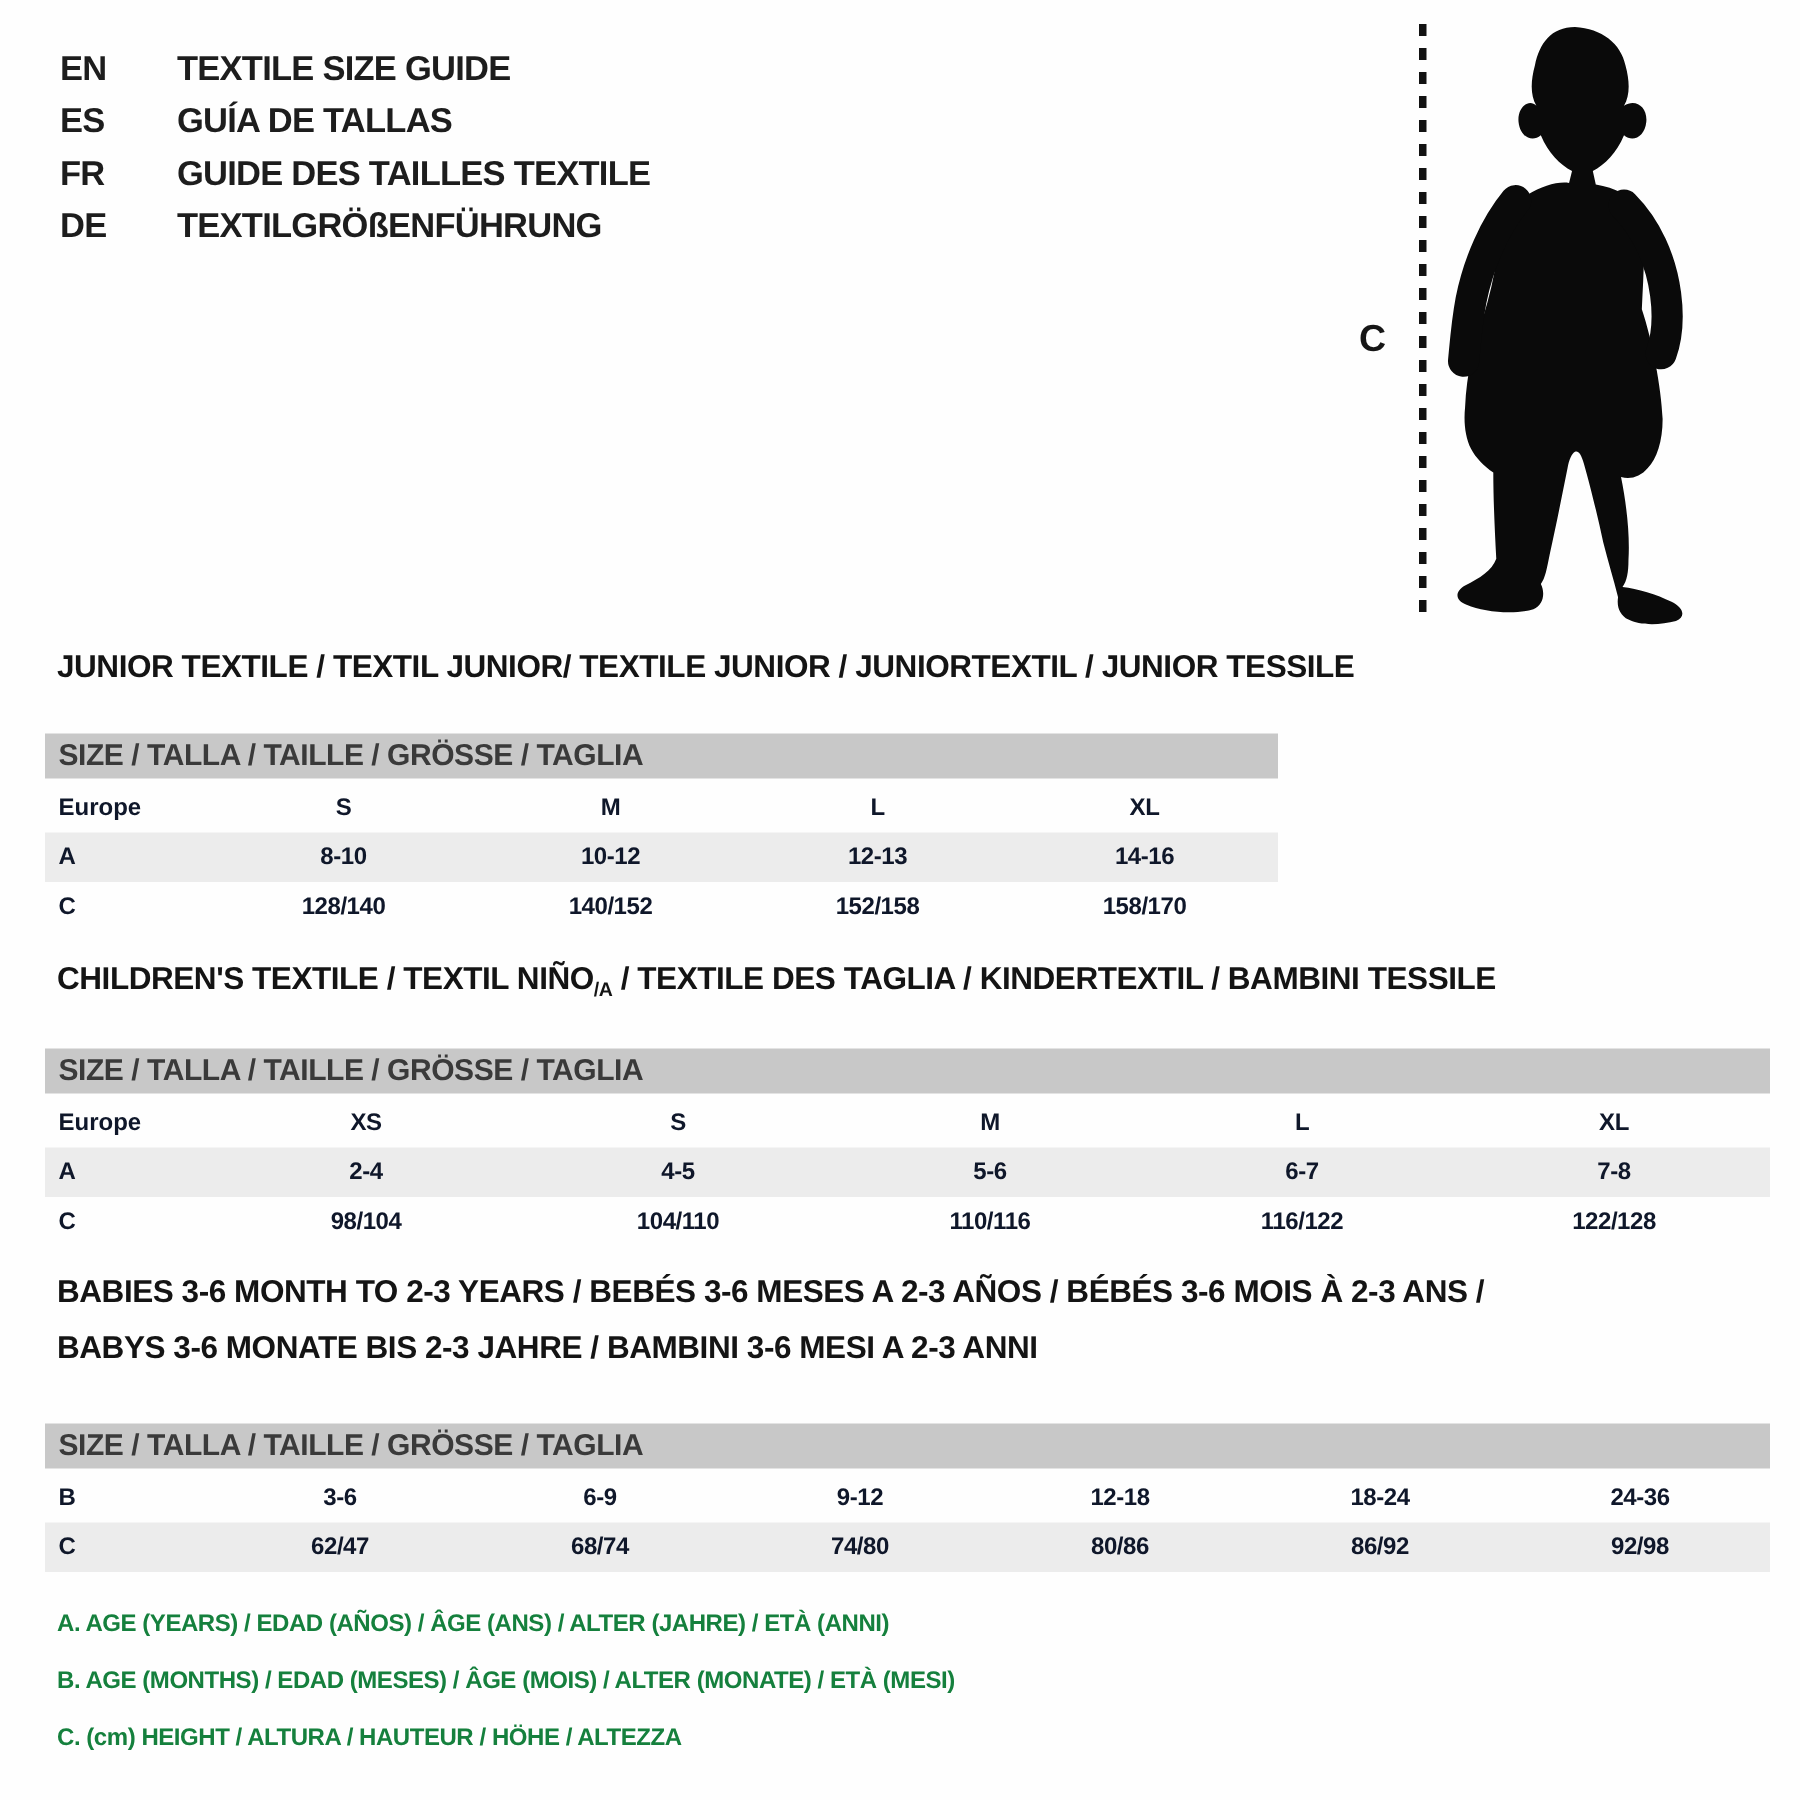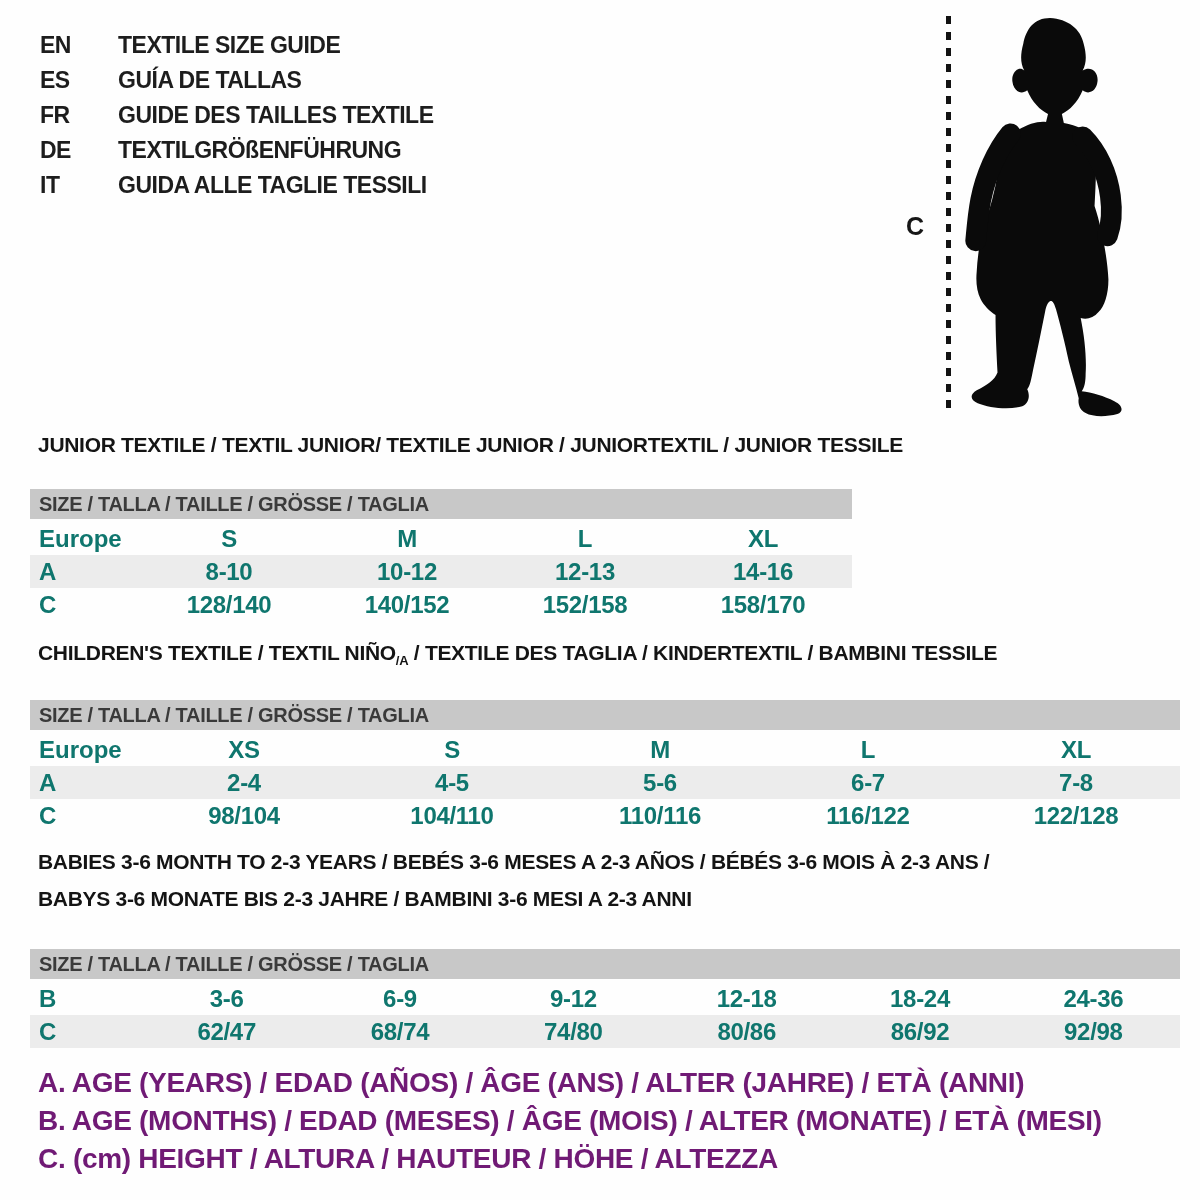--- a/index.html
+++ b/index.html
@@ -33,60 +33,56 @@
   .size-header {
     background: #c8c8c8; height: 30px; line-height: 30px;
     font-size: 20px; color: #3a3a3a; padding-left: 9px; letter-spacing: -0.3px;
     margin-bottom: 3px;
     margin-top: 32px;
   }
   .grid { display: grid; }
   .g5 { grid-template-columns: 110px 1fr 1fr 1fr 1fr; }
   .g6 { grid-template-columns: 110px 1fr 1fr 1fr 1fr 1fr; }
   .g7 { grid-template-columns: 110px 1fr 1fr 1fr 1fr 1fr 1fr; }
-  .trow { height: 33px; align-items: center; font-size: 24px; color: #0f766e; }
+  .trow { height: 33px; align-items: center; font-size: 16px; color: #0f172a; }
   .trow.shaded { background: #ececec; }
   .trow .rlabel { padding-left: 9px; text-align: left; }
   .trow .cell { text-align: center; letter-spacing: -0.3px; }
 
   #junior   { top: 433px; width: 822px; }
   #junior .section-title { margin-bottom: 22px; }
   #children { top: 641px; width: 1150px; }
   #children .section-title { margin-bottom: 26px; }
   #babies   { top: 843px; width: 1150px; }
   #babies .titles { margin-bottom: 20px; }
   #babies .section-title { line-height: 37px; }
 
   
   .legend { position: absolute; left: 38px; top: 1064px; }
-  .legend-line { font-size: 28px; line-height: 38px; color: #701a75; letter-spacing: -0.3px; white-space: nowrap; }
+  .legend-line { font-size: 16px; line-height: 38px; color: #15803d; letter-spacing: -0.3px; white-space: nowrap; }
 </style>
 </head>
 <body>
 
 <div class="languages">
   <div class="lang-row">
     <span class="lang-code">EN</span>
     <span class="lang-label">TEXTILE SIZE GUIDE</span>
   </div>
   <div class="lang-row">
     <span class="lang-code">ES</span>
     <span class="lang-label">GUÍA DE TALLAS</span>
   </div>
   <div class="lang-row">
     <span class="lang-code">FR</span>
     <span class="lang-label">GUIDE DES TAILLES TEXTILE</span>
   </div>
   <div class="lang-row">
     <span class="lang-code">DE</span>
     <span class="lang-label">TEXTILGRÖßENFÜHRUNG</span>
-  </div>
-  <div class="lang-row">
-    <span class="lang-code">IT</span>
-    <span class="lang-label">GUIDA ALLE TAGLIE TESSILI</span>
   </div>
 </div>
 
 <div class="measure-line"></div>
 <div class="measure-label">C</div>
 <svg class="baby-figure" viewBox="0 0 175 410" xmlns="http://www.w3.org/2000/svg" aria-hidden="true">
   <path fill="#0a0a0a" d="M 88,4
     C 106,5 119,15 122,30 C 125,41 125,50 121,57
     C 129,52 137,58 136,68 C 135,78 127,82 121,77
     C 116,89 108,97 100,101 L 102,110

